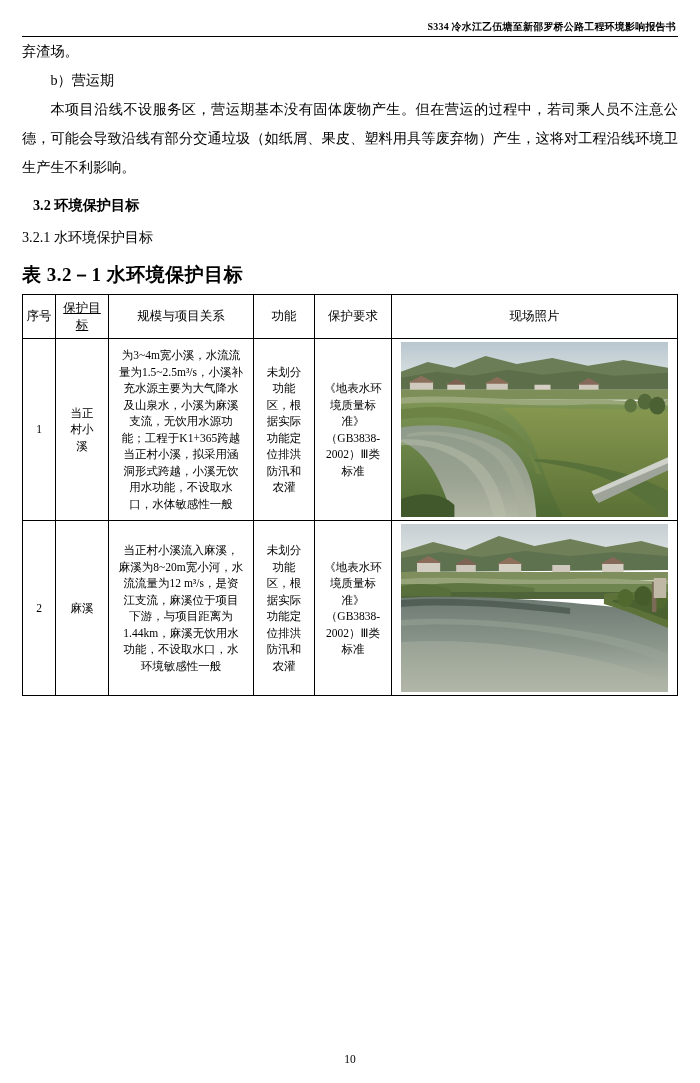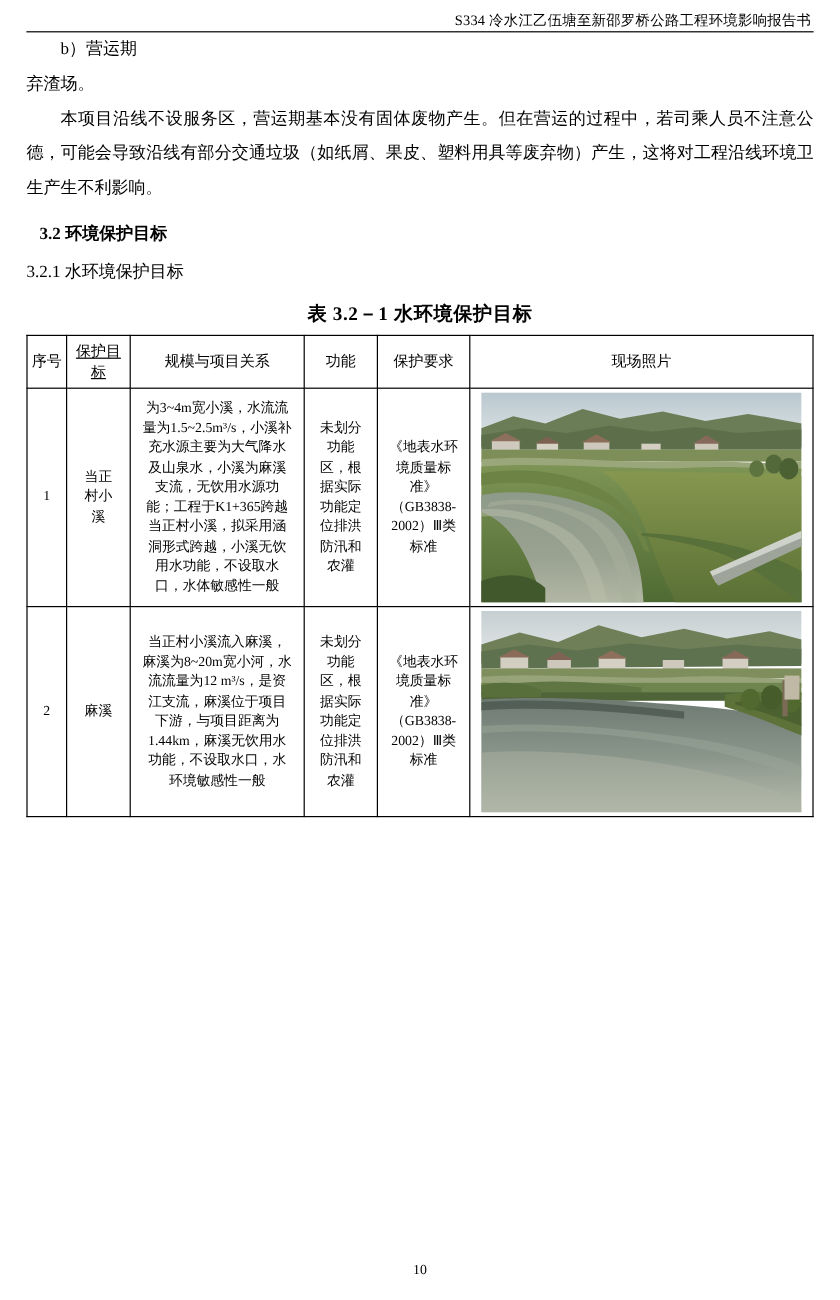--- a/index.html
+++ b/index.html
@@ -16,23 +16,23 @@
   }
   .page {
     width: 700px;
     height: 1083px;
     position: relative;
     box-sizing: border-box;
     padding: 0 22px;
   }
   .header {
     text-align: right;
-    font-size: 12px;
-    font-weight: normal;
-    padding-top: 10px;
+    font-size: 10px;
+    font-weight: bold;
+    padding-top: 20px;
     padding-right: 2px;
     letter-spacing: 0.2px;
     line-height: 14px;
   }
   .header-rule {
     border-bottom: 1.1px solid #000;
     margin-top: 2px;
     margin-left: 0px;
     margin-right: 0px;
   }
@@ -51,22 +51,21 @@
     font-weight: bold;
     margin: 10px 0 2px 11px;
     line-height: 26px;
   }
   .h3 {
     font-size: 14.2px;
     margin: 6px 0 12px 0;
     line-height: 26px;
   }
   .table-caption {
-    text-align: center;
-    font-size: 16px;
+    font-size: 19px;
     font-weight: bold;
     margin: 10px 0 6px 0;
     letter-spacing: 0.5px;
   }
   table.data {
     border-collapse: collapse;
     width: 100%;
     table-layout: fixed;
   }
   table.data th, table.data td {
@@ -120,23 +119,23 @@
   }
 </style>
 </head>
 <body>
 
 <div class="page">
 
   <div class="header">S334 冷水江乙伍塘至新邵罗桥公路工程环境影响报告书</div>
   <div class="header-rule"></div>
 
+  <p class="body-text">弃渣场。</p>
+
   <p class="body-text indent2">b）营运期</p>
-
-  <p class="body-text">弃渣场。</p>
 
   <p class="body-text indent2">本项目沿线不设服务区，营运期基本没有固体废物产生。但在营运的过程中，若司乘人员不注意公德，可能会导致沿线有部分交通垃圾（如纸屑、果皮、塑料用具等废弃物）产生，这将对工程沿线环境卫生产生不利影响。</p>
 
   <div class="h2">3.2  环境保护目标</div>
 
   <div class="h3">3.2.1   水环境保护目标</div>
 
 
   <div class="table-caption">表 3.2－1    水环境保护目标</div>
 

